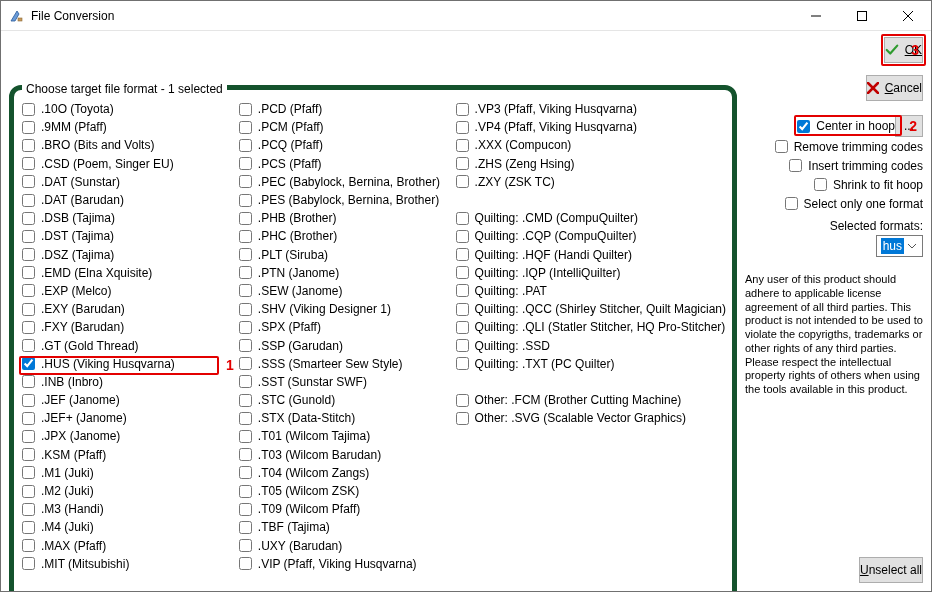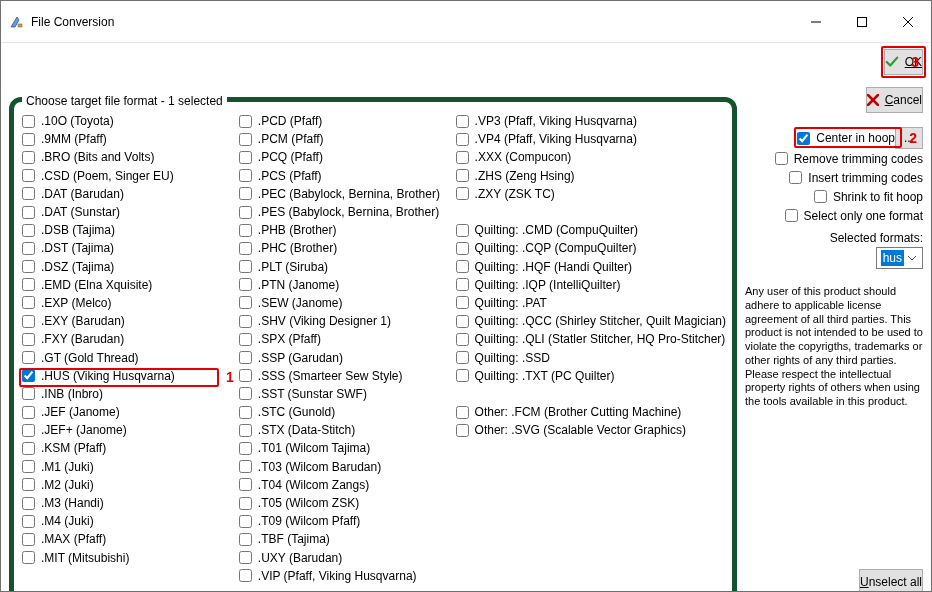--- a/index.html
+++ b/index.html
@@ -9,21 +9,21 @@
     font-size: 12px;
     background: #fff;
     color: #000;
     width: 932px;
     height: 592px;
     overflow: hidden;
     border: 1px solid #707070;
   }
   
   .titlebar {
-    height: 42px;
+    height: 30px;
     background: #fff;
     border-bottom: 1px solid #e5e5e5;
     display: flex;
     align-items: center;
     padding-left: 8px;
   }
   .titlebar .app-icon {
     width: 16px; height: 16px;
     margin-right: 6px;
     display: flex; align-items: center; justify-content: center;
@@ -227,25 +227,25 @@
             <div class="fmt-item">
               <input type="checkbox" style="">
               <span class="lbl">.BRO (Bits and Volts)</span>
             </div>
             <div class="fmt-item">
               <input type="checkbox" style="">
               <span class="lbl">.CSD (Poem, Singer EU)</span>
             </div>
             <div class="fmt-item">
               <input type="checkbox" style="">
+              <span class="lbl">.DAT (Sunstar)</span>
+            </div>
+            <div class="fmt-item">
+              <input type="checkbox" style="">
               <span class="lbl">.DAT (Barudan)</span>
-            </div>
-            <div class="fmt-item">
-              <input type="checkbox" style="">
-              <span class="lbl">.DAT (Sunstar)</span>
             </div>
             <div class="fmt-item">
               <input type="checkbox" style="">
               <span class="lbl">.DSB (Tajima)</span>
             </div>
             <div class="fmt-item">
               <input type="checkbox" style="">
               <span class="lbl">.DST (Tajima)</span>
             </div>
             <div class="fmt-item">
@@ -280,20 +280,24 @@
               <input type="checkbox" style="">
               <span class="lbl">.INB (Inbro)</span>
             </div>
             <div class="fmt-item">
               <input type="checkbox" style="">
               <span class="lbl">.JEF (Janome)</span>
             </div>
             <div class="fmt-item">
               <input type="checkbox" style="">
               <span class="lbl">.JEF+ (Janome)</span>
+            </div>
+            <div class="fmt-item">
+              <input type="checkbox" style="">
+              <span class="lbl">.JPX (Janome)</span>
             </div>
             <div class="fmt-item">
               <input type="checkbox" style="">
               <span class="lbl">.KSM (Pfaff)</span>
             </div>
             <div class="fmt-item">
               <input type="checkbox" style="">
               <span class="lbl">.M1 (Juki)</span>
             </div>
             <div class="fmt-item">

